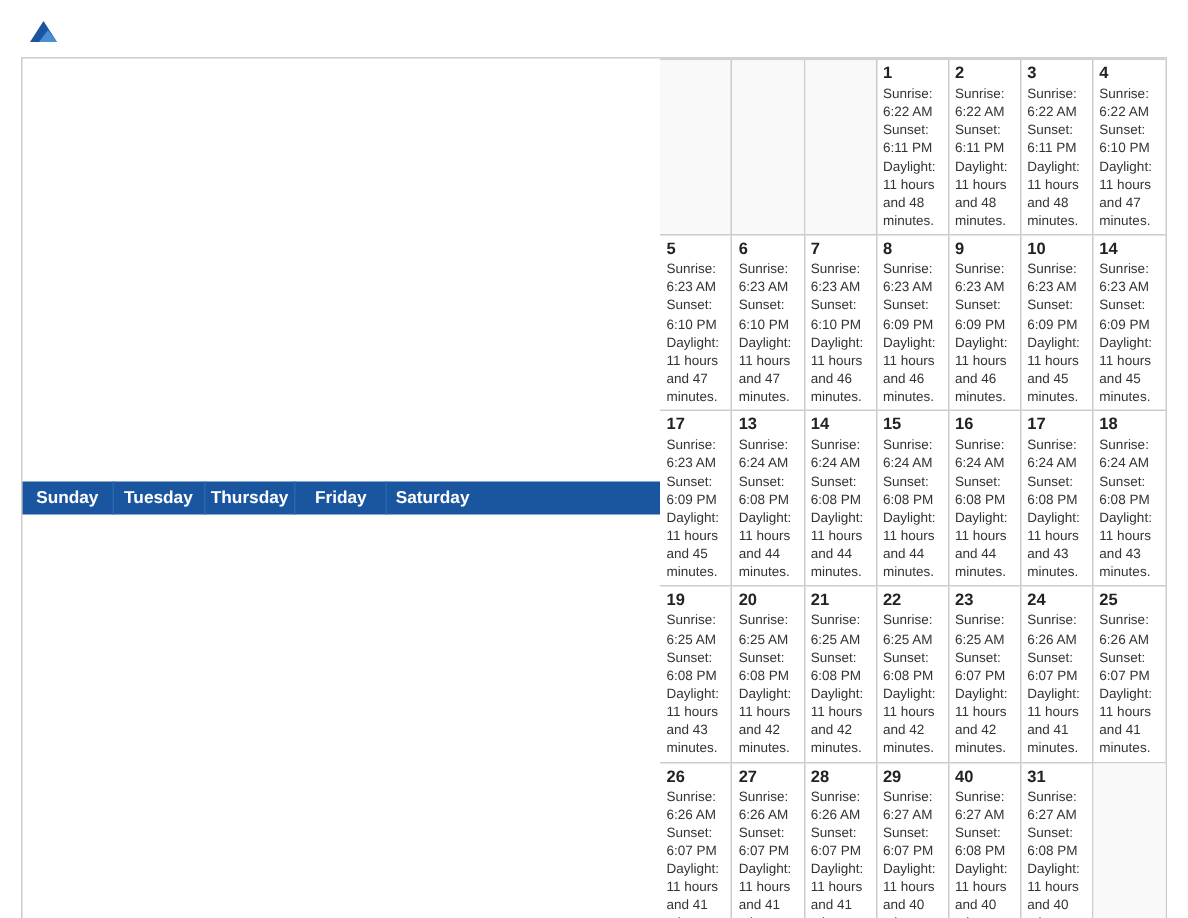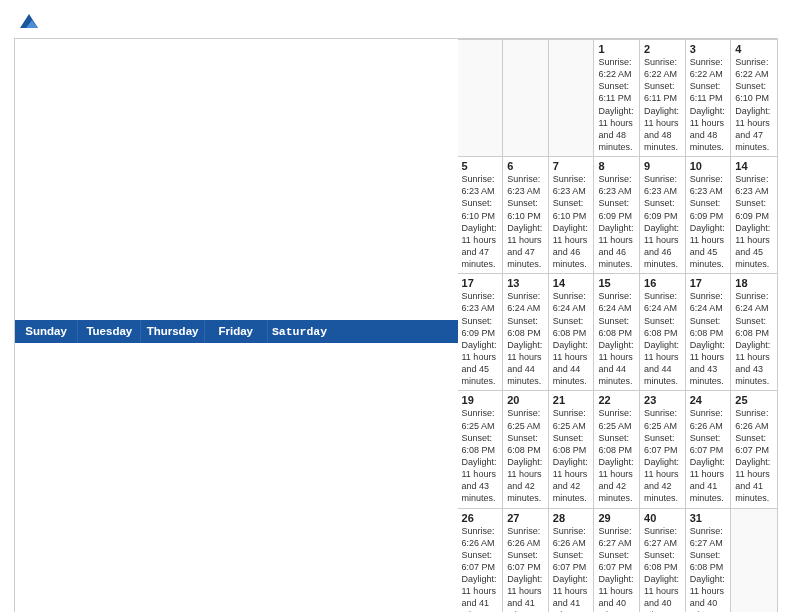--- a/index.html
+++ b/index.html
@@ -74,21 +74,21 @@
       background: #1a56a0;
     }
     .cal-header-cell {
       color: #fff;
       font-size: 11.5px;
       font-weight: bold;
       padding: 5px 4px;
       text-align: center;
       border-right: 1px solid #2a66b0;
     }
-    .cal-header-cell:last-child { border-right: none; font-family: Liberation Mono, monospace; }
+    .cal-header-cell:last-child { border-right: none; }
     .cal-body {
       flex: 1;
       display: flex;
       flex-direction: column;
     }
     .cal-week {
       display: grid;
       grid-template-columns: repeat(7, 1fr);
       flex: 1;
       border-top: 1px solid #ccc;

